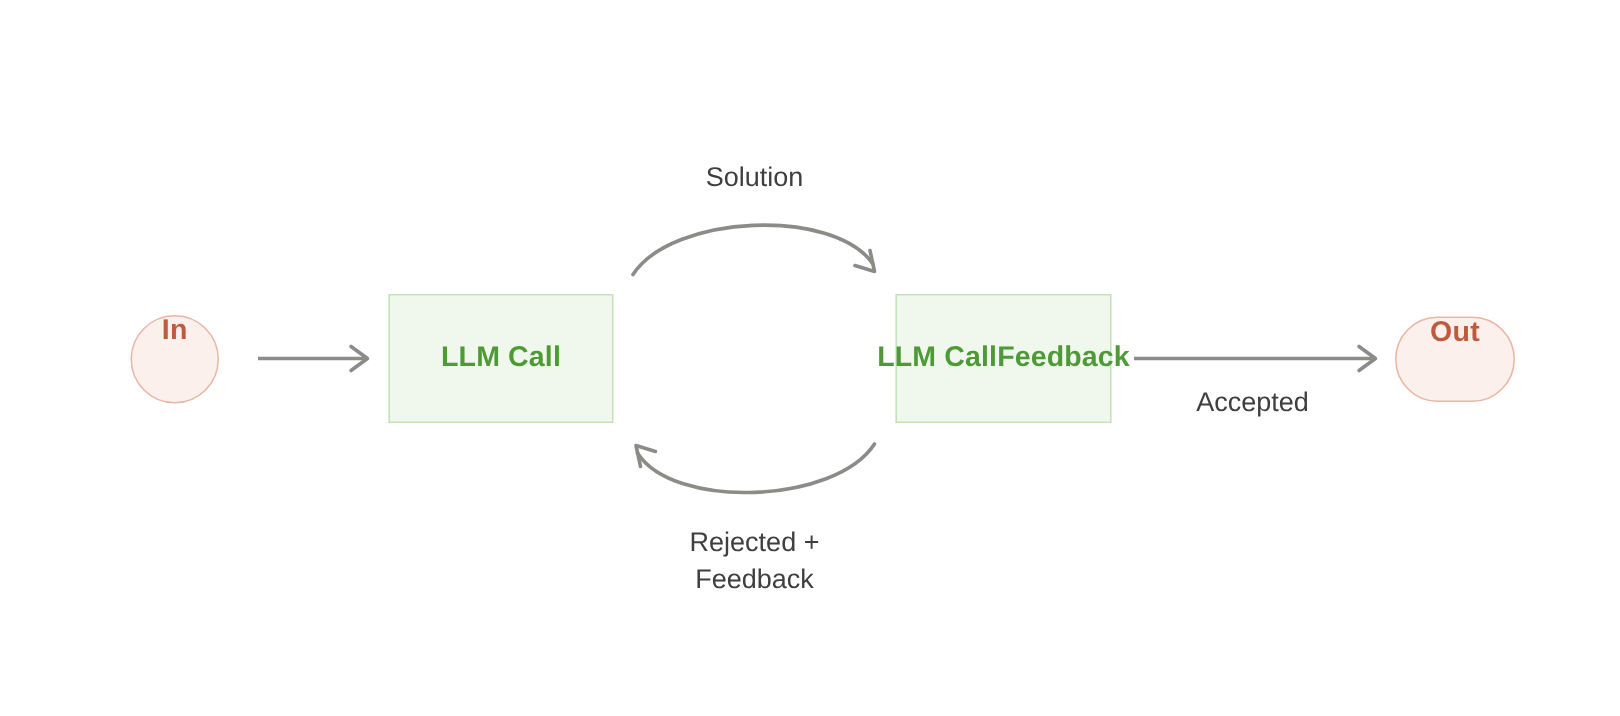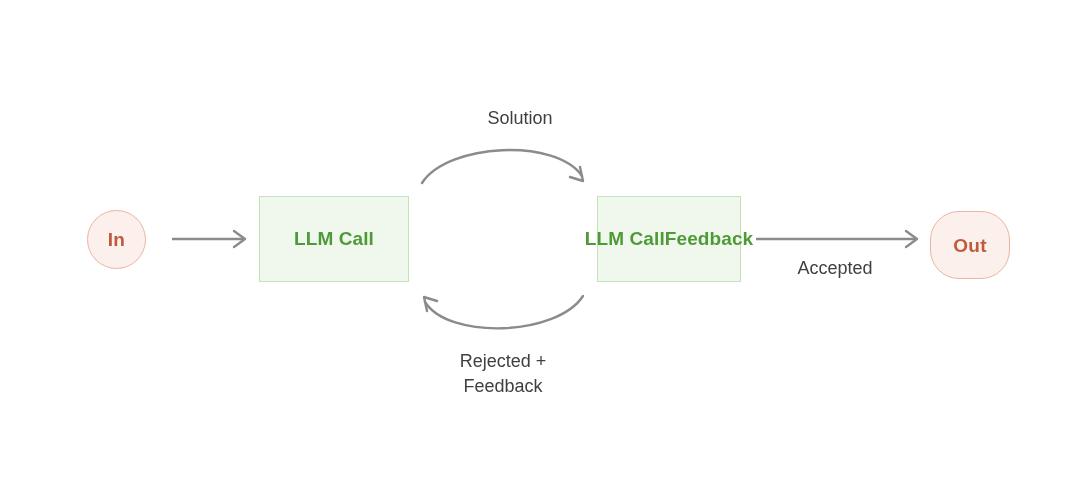--- a/index.html
+++ b/index.html
@@ -24,21 +24,20 @@
     top: 0;
     width: 1080px;
     height: 477px;
     pointer-events: none;
   }
 
   
   .terminal {
     position: absolute;
     display: flex;
-    align-items: center;
     justify-content: center;
     background: #fbf0ec;
     border: 1.6px solid #eab5a3;
     box-sizing: border-box;
   }
   .terminal .term-label {
     color: #bf5b3c;
     font-weight: bold;
     font-size: 19px;
     letter-spacing: 0.2px;
@@ -48,21 +47,21 @@
     left: 87px;
     top: 210px;
     width: 59px;
     height: 59px;
     border-radius: 50%;
   }
   #node-out {
     left: 930px;
     top: 211px;
     width: 80px;
-    height: 68px;
+    height: 57px;
     border-radius: 29px;
   }
 
   
   .process-box {
     position: absolute;
     display: flex;
     flex-direction: row;
     align-items: center;
     justify-content: center;
@@ -96,21 +95,20 @@
     font-size: 18px;
     line-height: 1.4;
     text-align: center;
     white-space: nowrap;
   }
   #label-solution {
     left: 0;
     top: 106px;
     width: 1006px;
     text-align: center;
-    padding-left: 17px;
   }
   #label-rejected {
     left: 0;
     top: 349px;
     width: 1006px;
     text-align: center;
   }
   #label-accepted {
     left: 756px;
     top: 256px;

